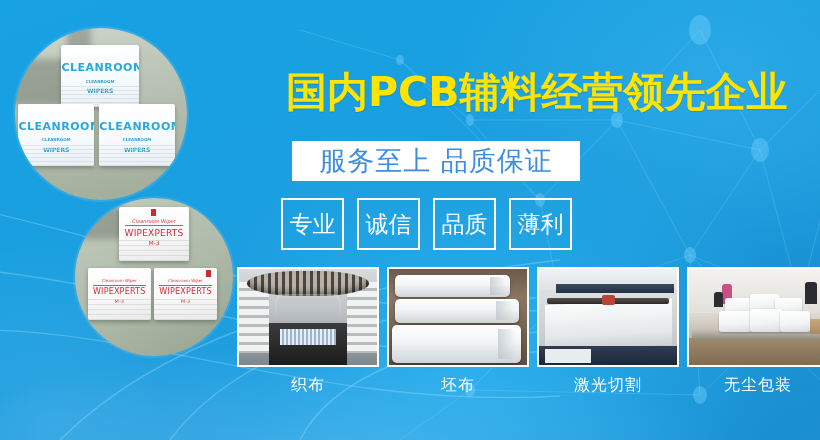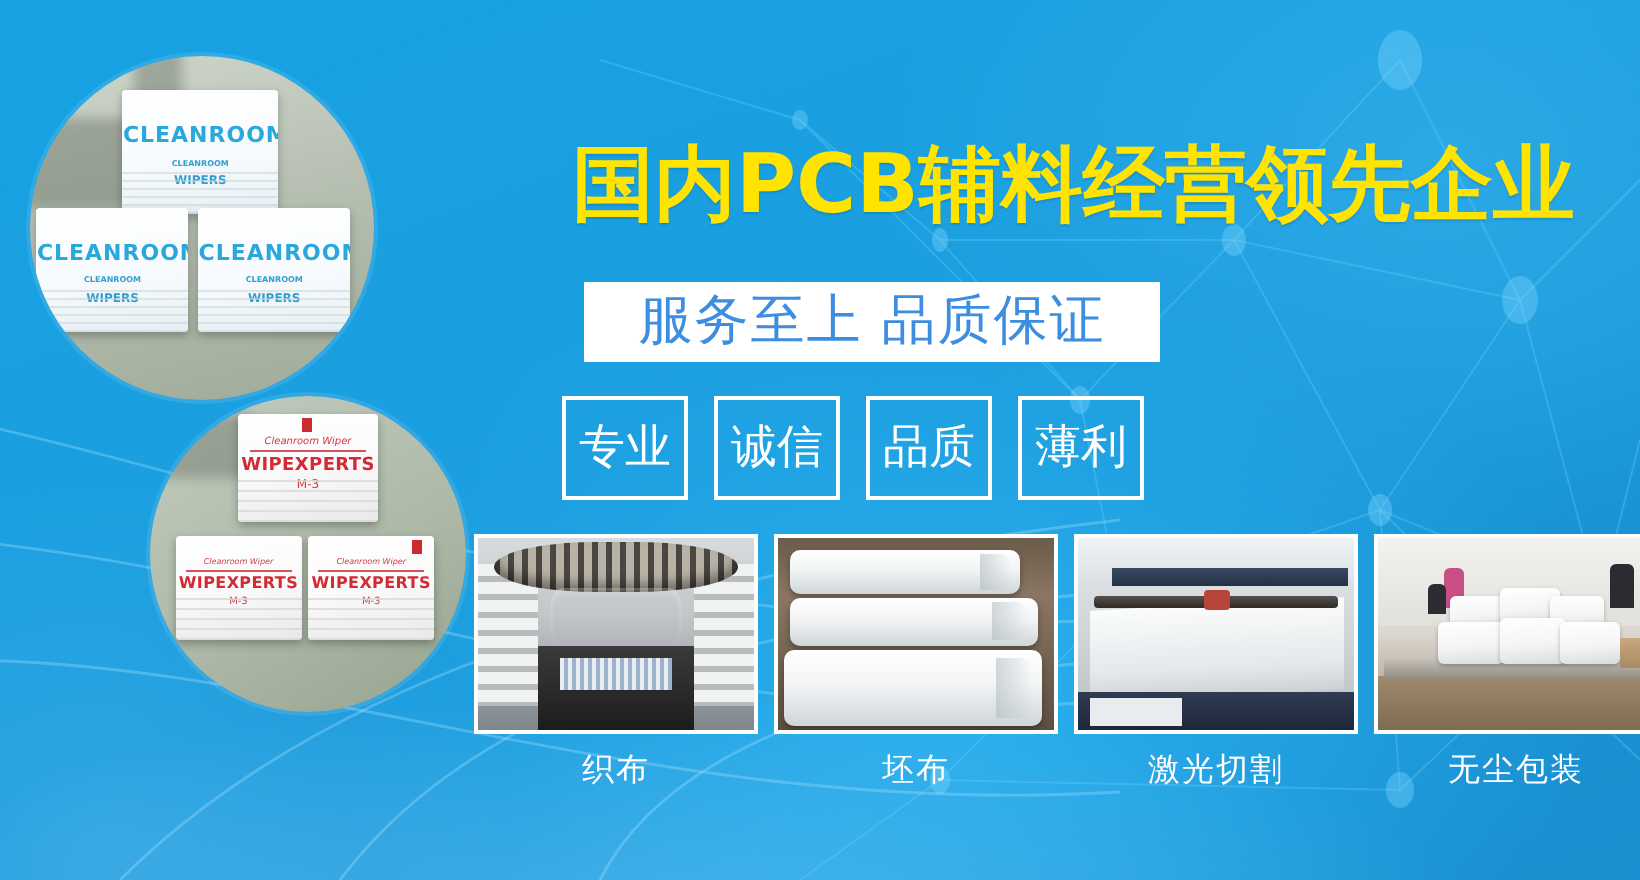--- a/index.html
+++ b/index.html
@@ -114,21 +114,21 @@
     background: linear-gradient(172deg, #ffffff 0%, #fafafa 50%, #e9e9e9 100%);
     box-shadow: 0 2px 4px rgba(40,50,40,0.38);
     border-radius: 2px;
     overflow: hidden;
   }
   .wpack .wbrand {
     position: absolute;
     left: 0; right: 0;
     text-align: center;
     color: #d42a33;
-    font-weight: bold;
+    font-weight: normal;
     white-space: nowrap;
     letter-spacing: 0.2px;
   }
   .wpack .wsub {
     position: absolute;
     left: 0; right: 0;
     text-align: center;
     color: #cf3b42;
     white-space: nowrap;
   }

